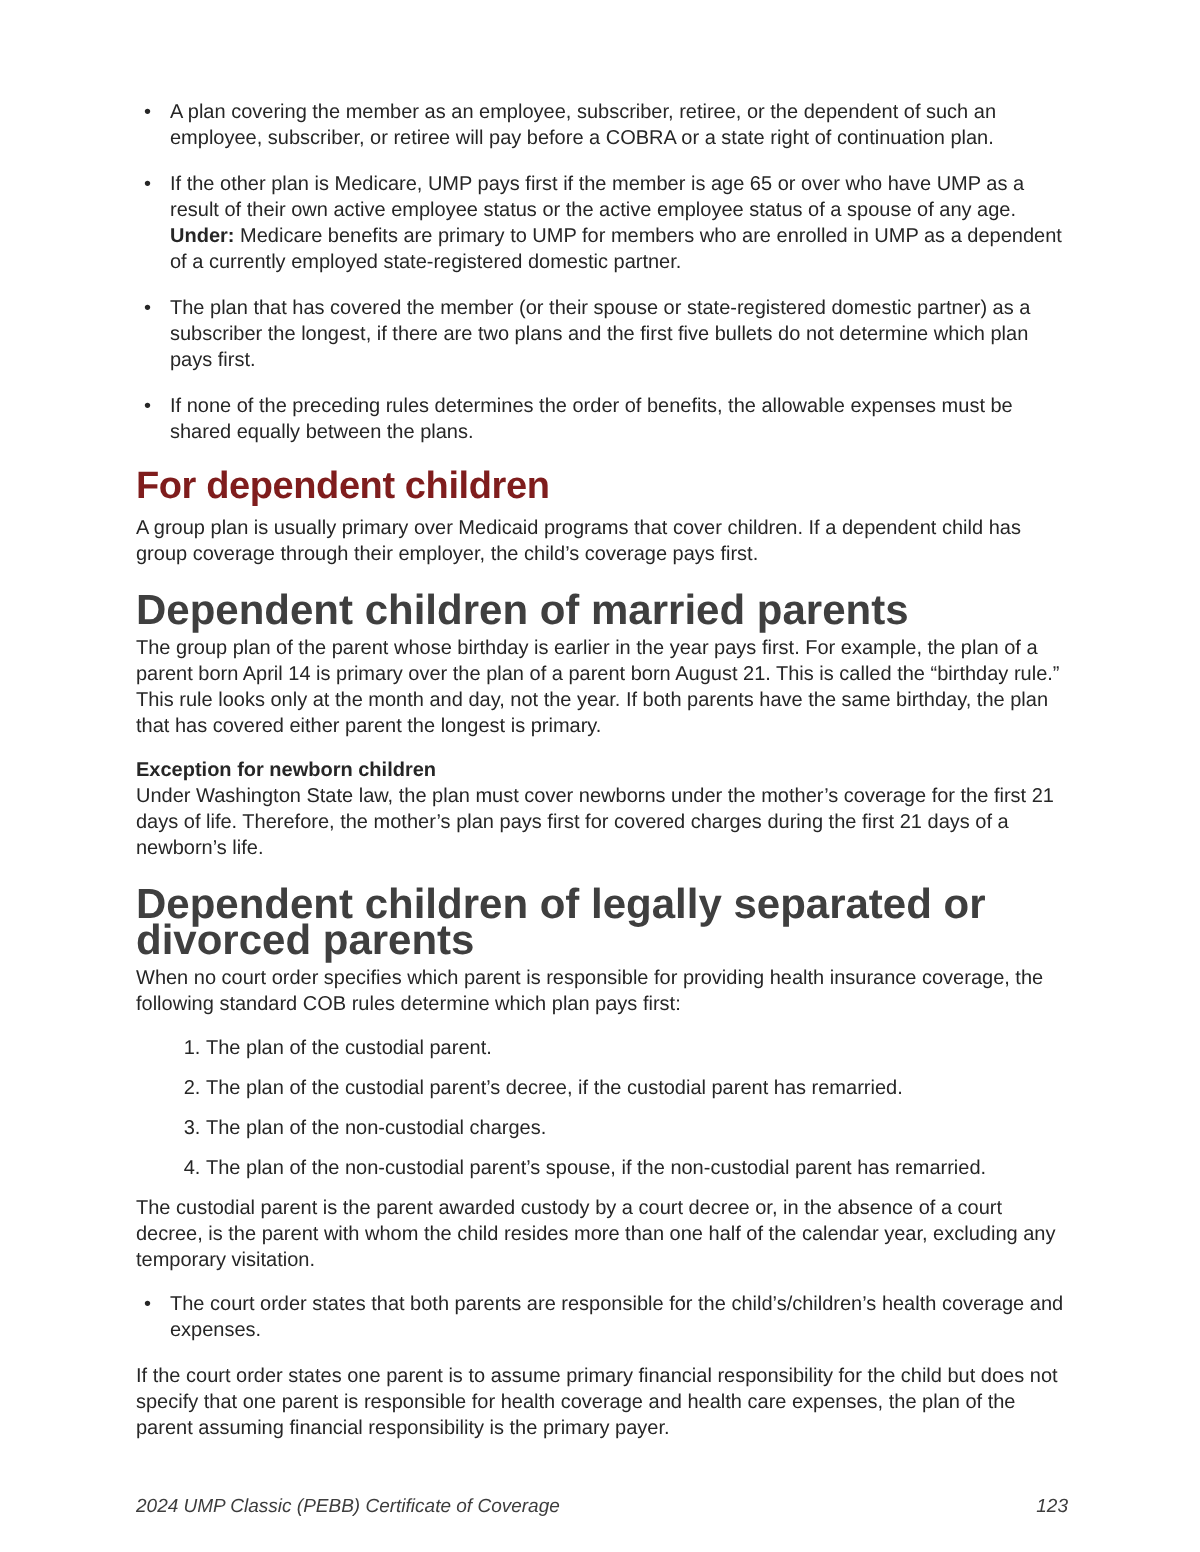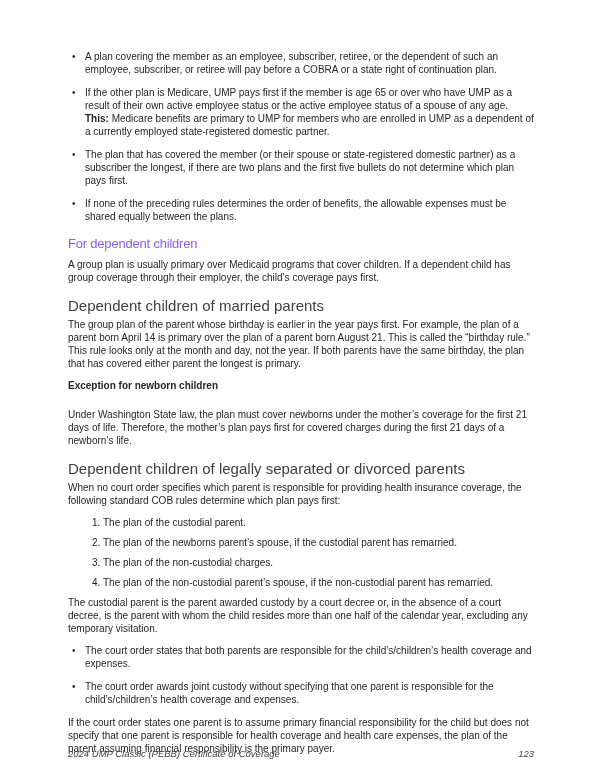--- a/index.html
+++ b/index.html
@@ -19,31 +19,31 @@
   ul.bullets li { position:relative; margin-bottom:10px; font-size:10px; line-height:13px; }
   ul.bullets li::before {
     content:"\2022";
     position:absolute; left:-13px; top:0;
     font-size:10px; color:#262626;
   }
   ul.bullets.sub { margin-bottom:0; }
 
   h1 {
     margin:10px 0 4px 0;
-    font-size:13px; line-height:21px;
-    font-weight:400; color:#8b5cf6;
+    font-size:19px; line-height:21px;
+    font-weight:700; color:#7f1d1d;
     letter-spacing:-0.2px;
   }
   h2 {
     margin:13px 0 3px 0;
-    font-size:15px; line-height:18px;
-    font-weight:400; color:#3f3f3f;
+    font-size:21px; line-height:18px;
+    font-weight:700; color:#3f3f3f;
   }
   h3 {
-    margin:3px 0 16px 0;
+    margin:3px 0 0 0;
     font-size:10px; line-height:13px;
     font-weight:700; color:#262626;
   }
   strong { font-weight:700; }
 
   ol.numbered { margin:2px 0 5px 0; padding:0 0 0 35px; }
   ol.numbered li { margin-bottom:7px; font-size:10px; line-height:13px; }
 
   .footer {
     position:absolute; left:68px; right:66px; top:748px;
@@ -54,21 +54,21 @@
 </head>
 <body>
 
 <div class="page">
 
   <ul class="bullets">
     <li>
       <span>A plan covering the member as an employee, subscriber, retiree, or the dependent of such an employee, subscriber, or retiree will pay before a COBRA or a state right of continuation plan.</span>
     </li>
     <li>
-      <span>If the other plan is Medicare, UMP pays first if the member is age 65 or over who have UMP as a result of their own active employee status or the active employee status of a spouse of any age. </span><strong>This:</strong><span> Medicare benefits are primary to UMP for members who are enrolled in UMP as a dependent of a currently employed state-registered domestic partner.</span>
+      <span>If the other plan is Medicare, UMP pays first if the member is age 65 or over who have UMP as a result of their own active employee status or the active employee status of a spouse of any age. </span><strong>Under:</strong><span> Medicare benefits are primary to UMP for members who are enrolled in UMP as a dependent of a currently employed state-registered domestic partner.</span>
     </li>
     <li>
       <span>The plan that has covered the member (or their spouse or state-registered domestic partner) as a subscriber the longest, if there are two plans and the first five bullets do not determine which plan pays first.</span>
     </li>
     <li>
       <span>If none of the preceding rules determines the order of benefits, the allowable expenses must be shared equally between the plans.</span>
     </li>
   </ul>
 
   <h1>For dependent children</h1>
@@ -78,33 +78,30 @@
   <p>The group plan of the parent whose birthday is earlier in the year pays first. For example, the plan of a parent born April 14 is primary over the plan of a parent born August 21. This is called the “birthday rule.” This rule looks only at the month and day, not the year. If both parents have the same birthday, the plan that has covered either parent the longest is primary.</p>
 
   <h3>Exception for newborn children</h3>
   <p>Under Washington State law, the plan must cover newborns under the mother’s coverage for the first 21 days of life. Therefore, the mother’s plan pays first for covered charges during the first 21 days of a newborn’s life.</p>
 
   <h2>Dependent children of legally separated or divorced parents</h2>
   <p>When no court order specifies which parent is responsible for providing health insurance coverage, the following standard COB rules determine which plan pays first:</p>
 
   <ol class="numbered">
     <li>The plan of the custodial parent.</li>
-    <li>The plan of the newborns parent’s spouse, if the custodial parent has remarried.</li>
+    <li>The plan of the custodial parent’s decree, if the custodial parent has remarried.</li>
     <li>The plan of the non-custodial charges.</li>
     <li>The plan of the non-custodial parent’s spouse, if the non-custodial parent has remarried.</li>
   </ol>
 
   <p>The custodial parent is the parent awarded custody by a court decree or, in the absence of a court decree, is the parent with whom the child resides more than one half of the calendar year, excluding any temporary visitation.</p>
 
   <ul class="bullets sub">
     <li>
       <span>The court order states that both parents are responsible for the child’s/children’s health coverage and expenses.</span>
-    </li>
-    <li>
-      <span>The court order awards joint custody without specifying that one parent is responsible for the child’s/children’s health coverage and expenses.</span>
     </li>
   </ul>
 
   <p>If the court order states one parent is to assume primary financial responsibility for the child but does not specify that one parent is responsible for health coverage and health care expenses, the plan of the parent assuming financial responsibility is the primary payer.</p>
 
   <div class="footer">
     <span>2024 UMP Classic (PEBB) Certificate of Coverage</span>
     <span>123</span>
   </div>
 

